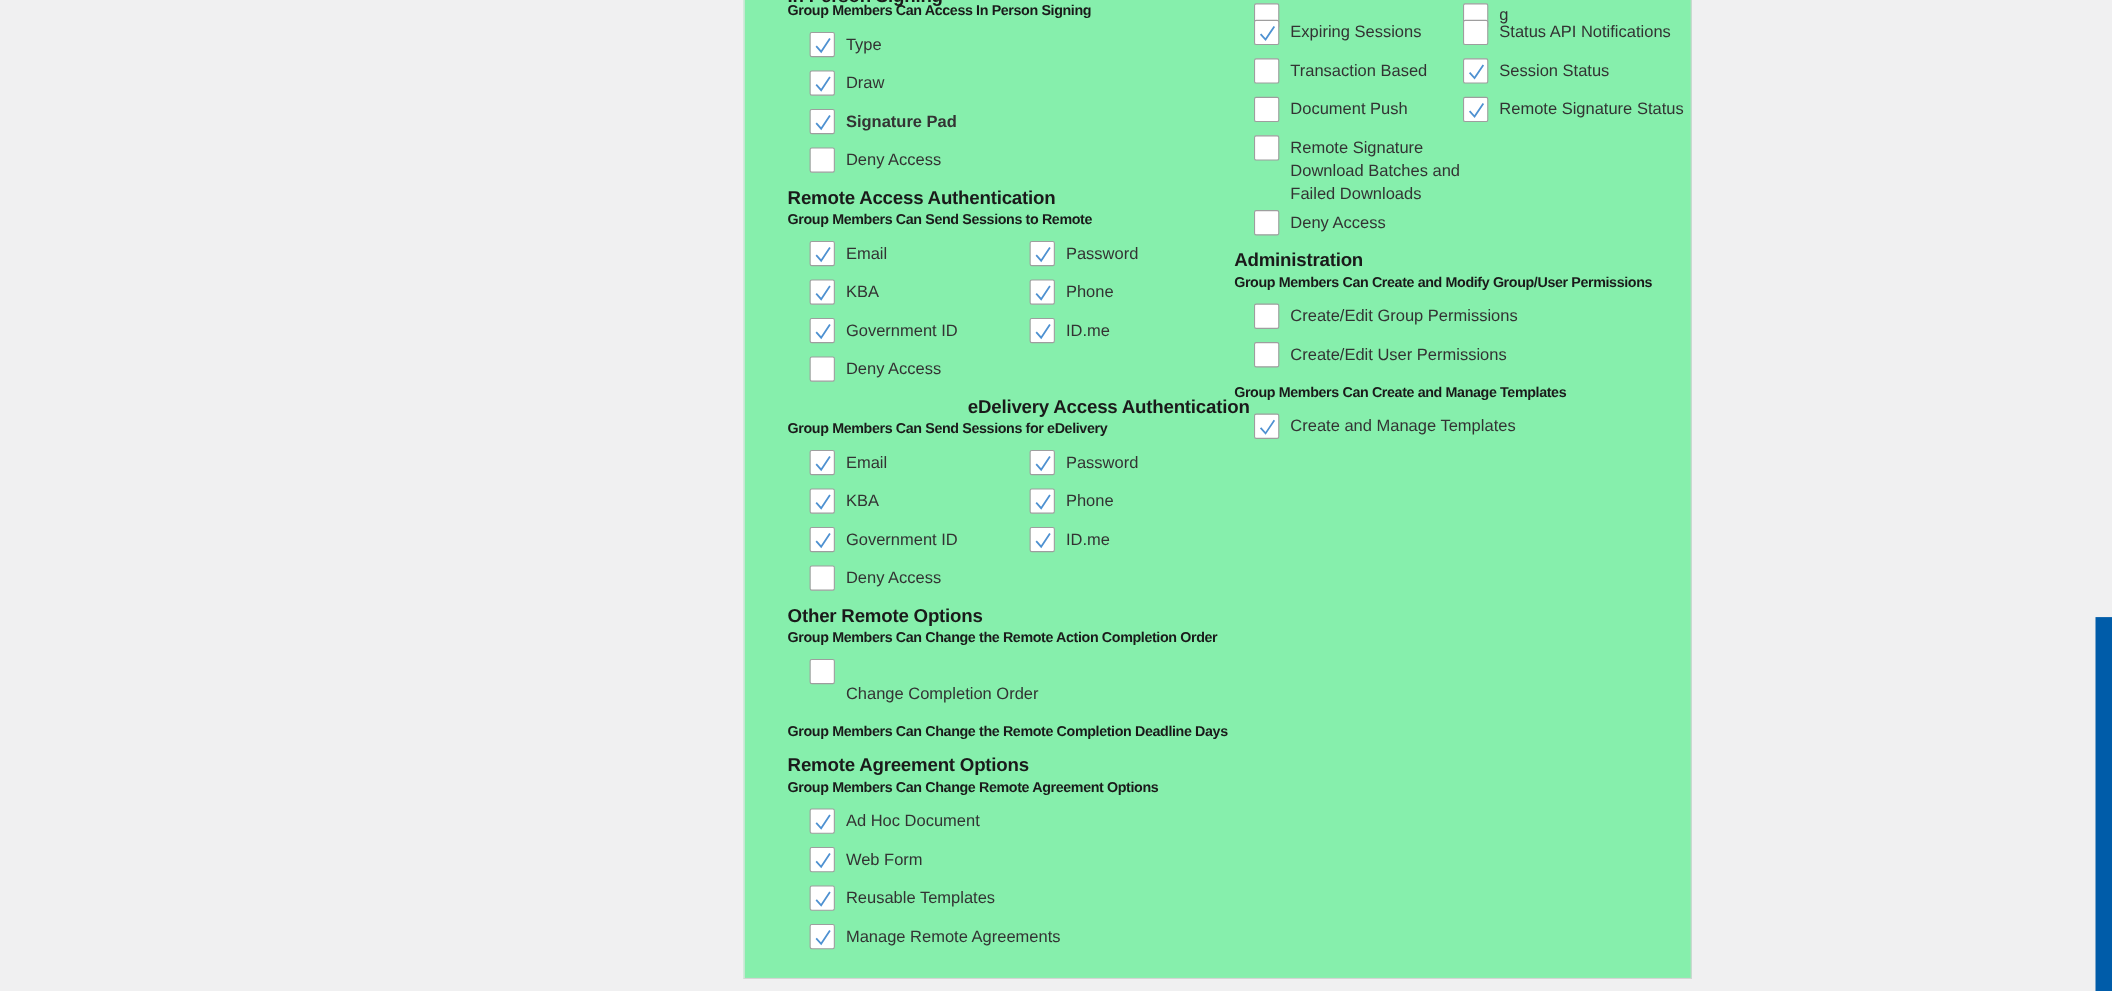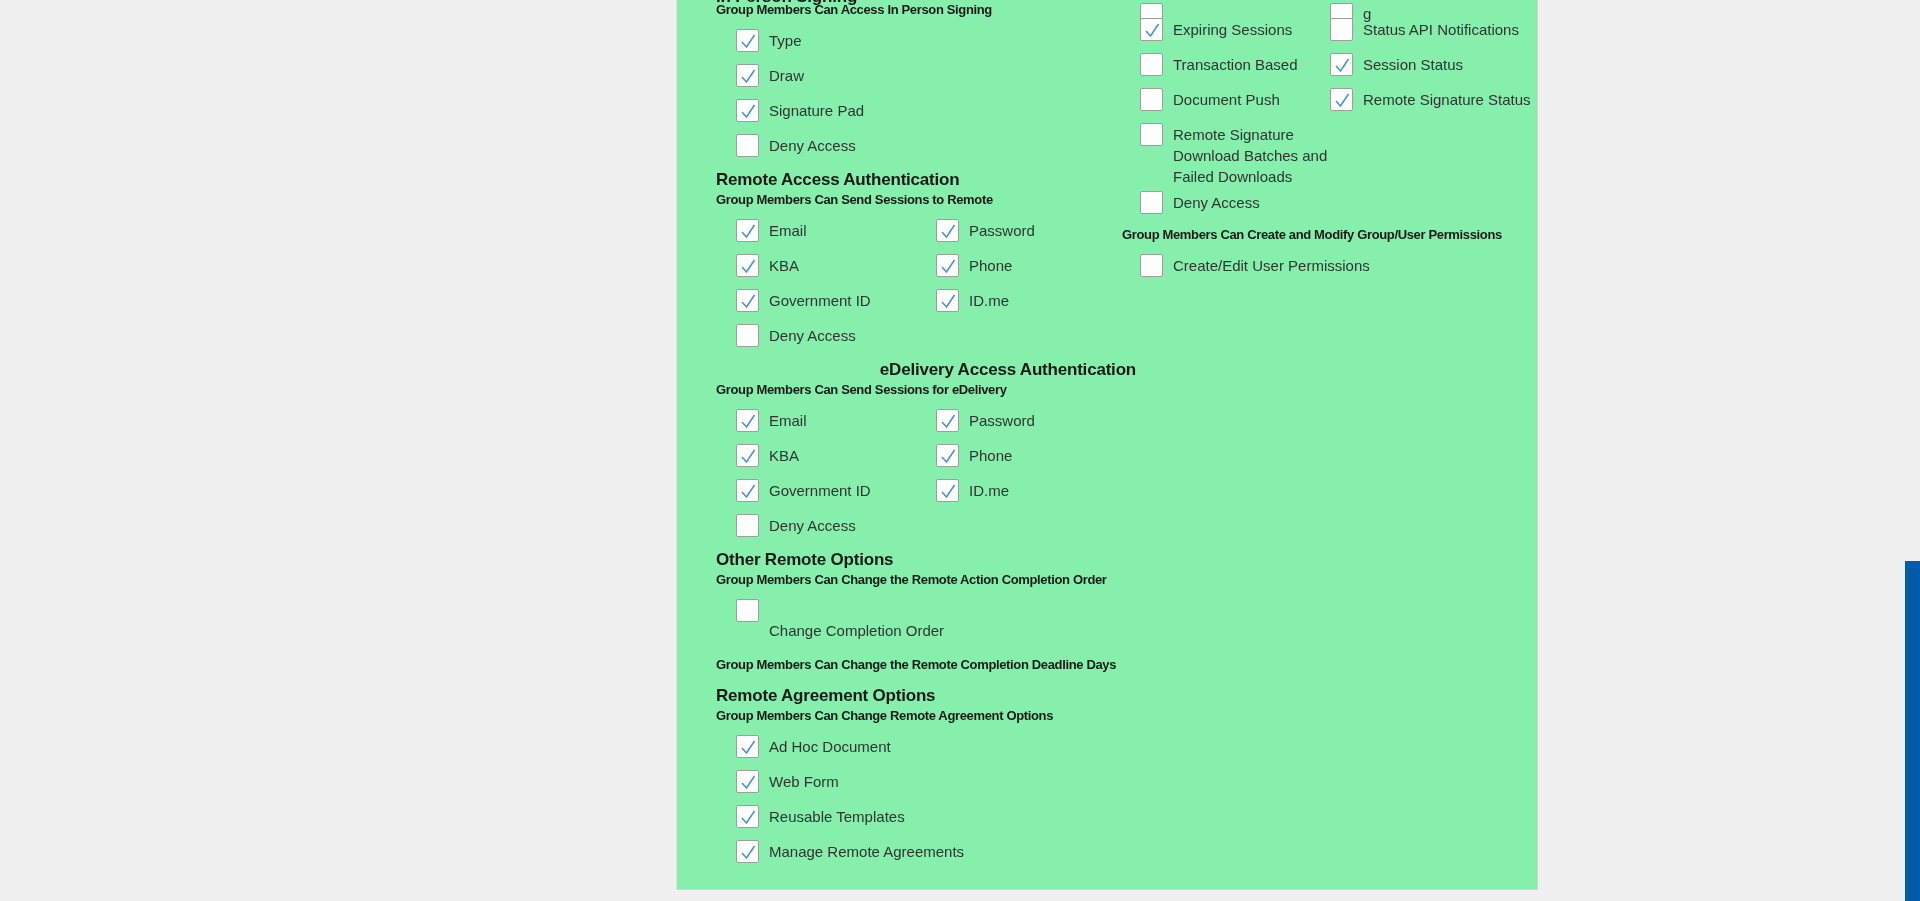--- a/index.html
+++ b/index.html
@@ -68,21 +68,21 @@
                   <span class="cb-label" style="color: rgb(51, 51, 51);">Draw</span>
                 </div>
               </div>
               <div class="cb-row">
                 <div class="cell">
                   <span class="checkbox">
                     <svg viewBox="0 0 23 25">
                       <polyline points="5,14 9.5,19 17.5,7" fill="none" stroke="#4e91d1" stroke-width="1.6"></polyline>
                     </svg>
                   </span>
-                  <span class="cb-label" style="color: rgb(51, 51, 51);">Signature Pad</span>
+                  <span class="cb-label" style="color: rgb(51, 51, 51); font-weight: bold;">Signature Pad</span>
                 </div>
               </div>
               <div class="cb-row">
                 <div class="cell">
                   <span class="checkbox"></span>
                   <span class="cb-label" style="color: rgb(51, 51, 51);">Deny Access</span>
                 </div>
               </div>
             </div>
           </div>
@@ -347,27 +347,49 @@
               <div class="cb-row">
                 <div class="cell">
                   <span class="checkbox"></span>
                   <span class="cb-label" style="color: rgb(51, 51, 51);">Deny Access</span>
                 </div>
               </div>
             </div>
           </div>
         </div>
         <div class="section">
+          <span class="section-title" style="color: rgb(26, 26, 26);">Administration</span>
           <div class="group">
             <span class="group-heading" style="color: rgb(26, 26, 26);">Group Members Can Create and Modify Group/User Permissions</span>
             <div class="rows">
               <div class="cb-row">
                 <div class="cell">
                   <span class="checkbox"></span>
+                  <span class="cb-label" style="color: rgb(51, 51, 51);">Create/Edit Group Permissions</span>
+                </div>
+              </div>
+              <div class="cb-row">
+                <div class="cell">
+                  <span class="checkbox"></span>
                   <span class="cb-label" style="color: rgb(51, 51, 51);">Create/Edit User Permissions</span>
+                </div>
+              </div>
+            </div>
+          </div>
+          <div class="group">
+            <span class="group-heading" style="color: rgb(26, 26, 26);">Group Members Can Create and Manage Templates</span>
+            <div class="rows">
+              <div class="cb-row">
+                <div class="cell">
+                  <span class="checkbox">
+                    <svg viewBox="0 0 23 25">
+                      <polyline points="5,14 9.5,19 17.5,7" fill="none" stroke="#4e91d1" stroke-width="1.6"></polyline>
+                    </svg>
+                  </span>
+                  <span class="cb-label" style="color: rgb(51, 51, 51);">Create and Manage Templates</span>
                 </div>
               </div>
             </div>
           </div>
         </div>
       </div>
   </div>
   <div class="scrollbar-thumb" id="scrollbar" style="background: rgb(0, 92, 169);"></div>
 </div>
 

